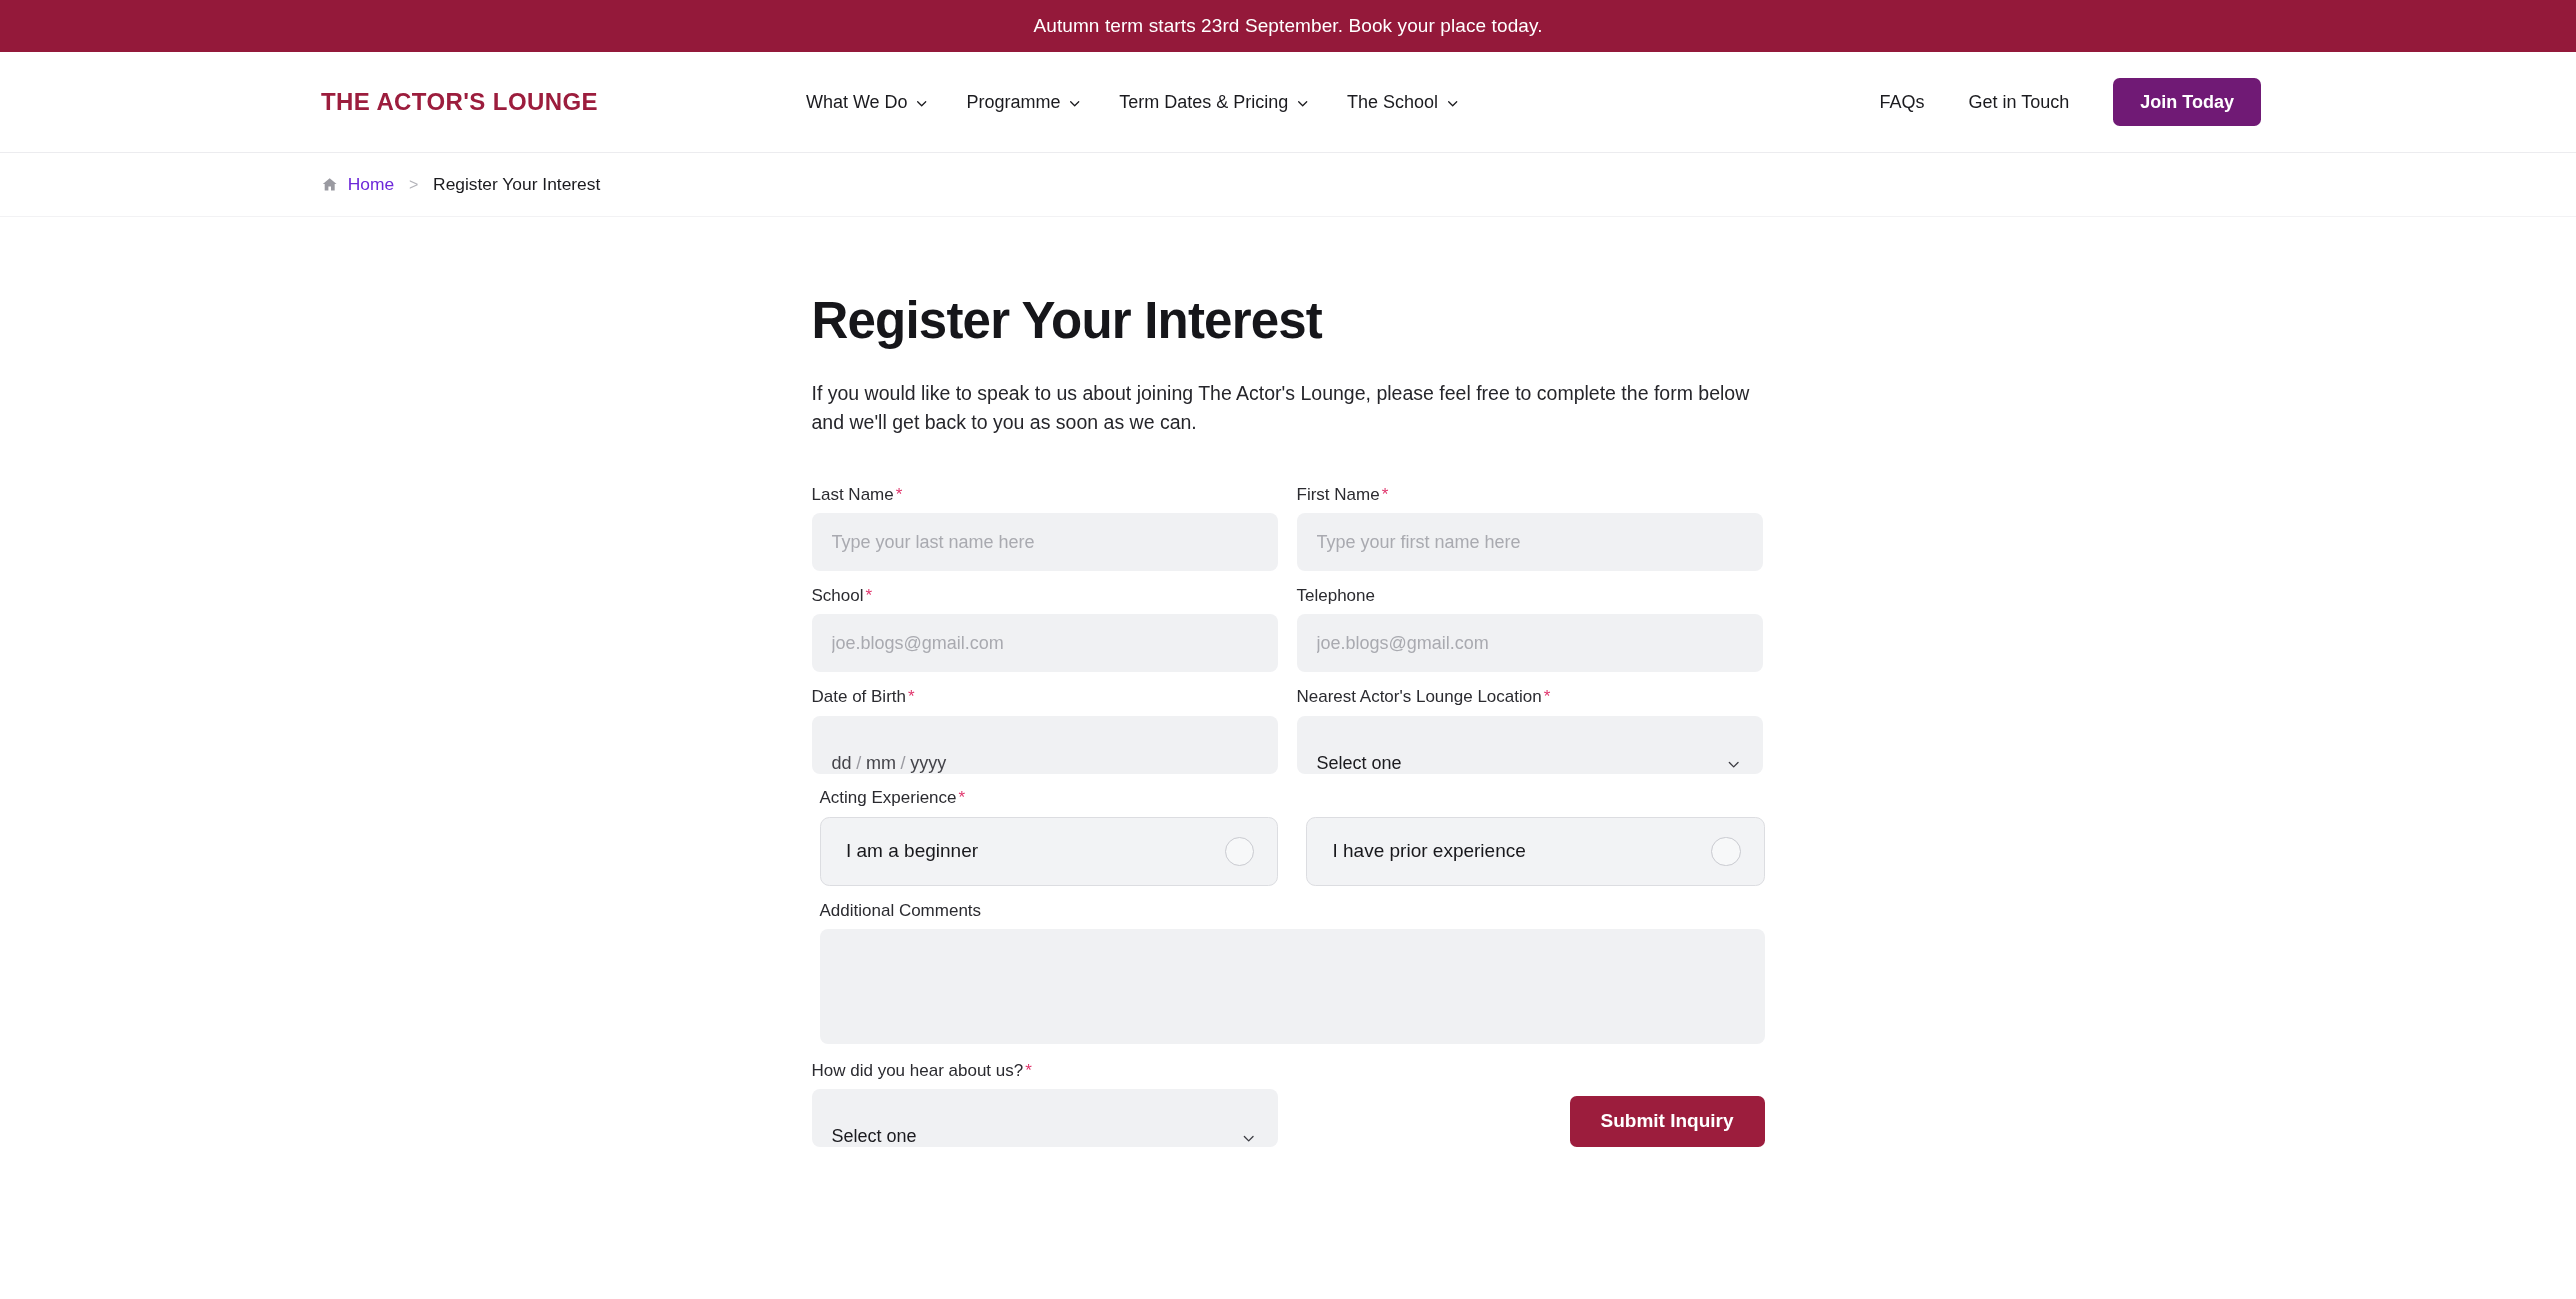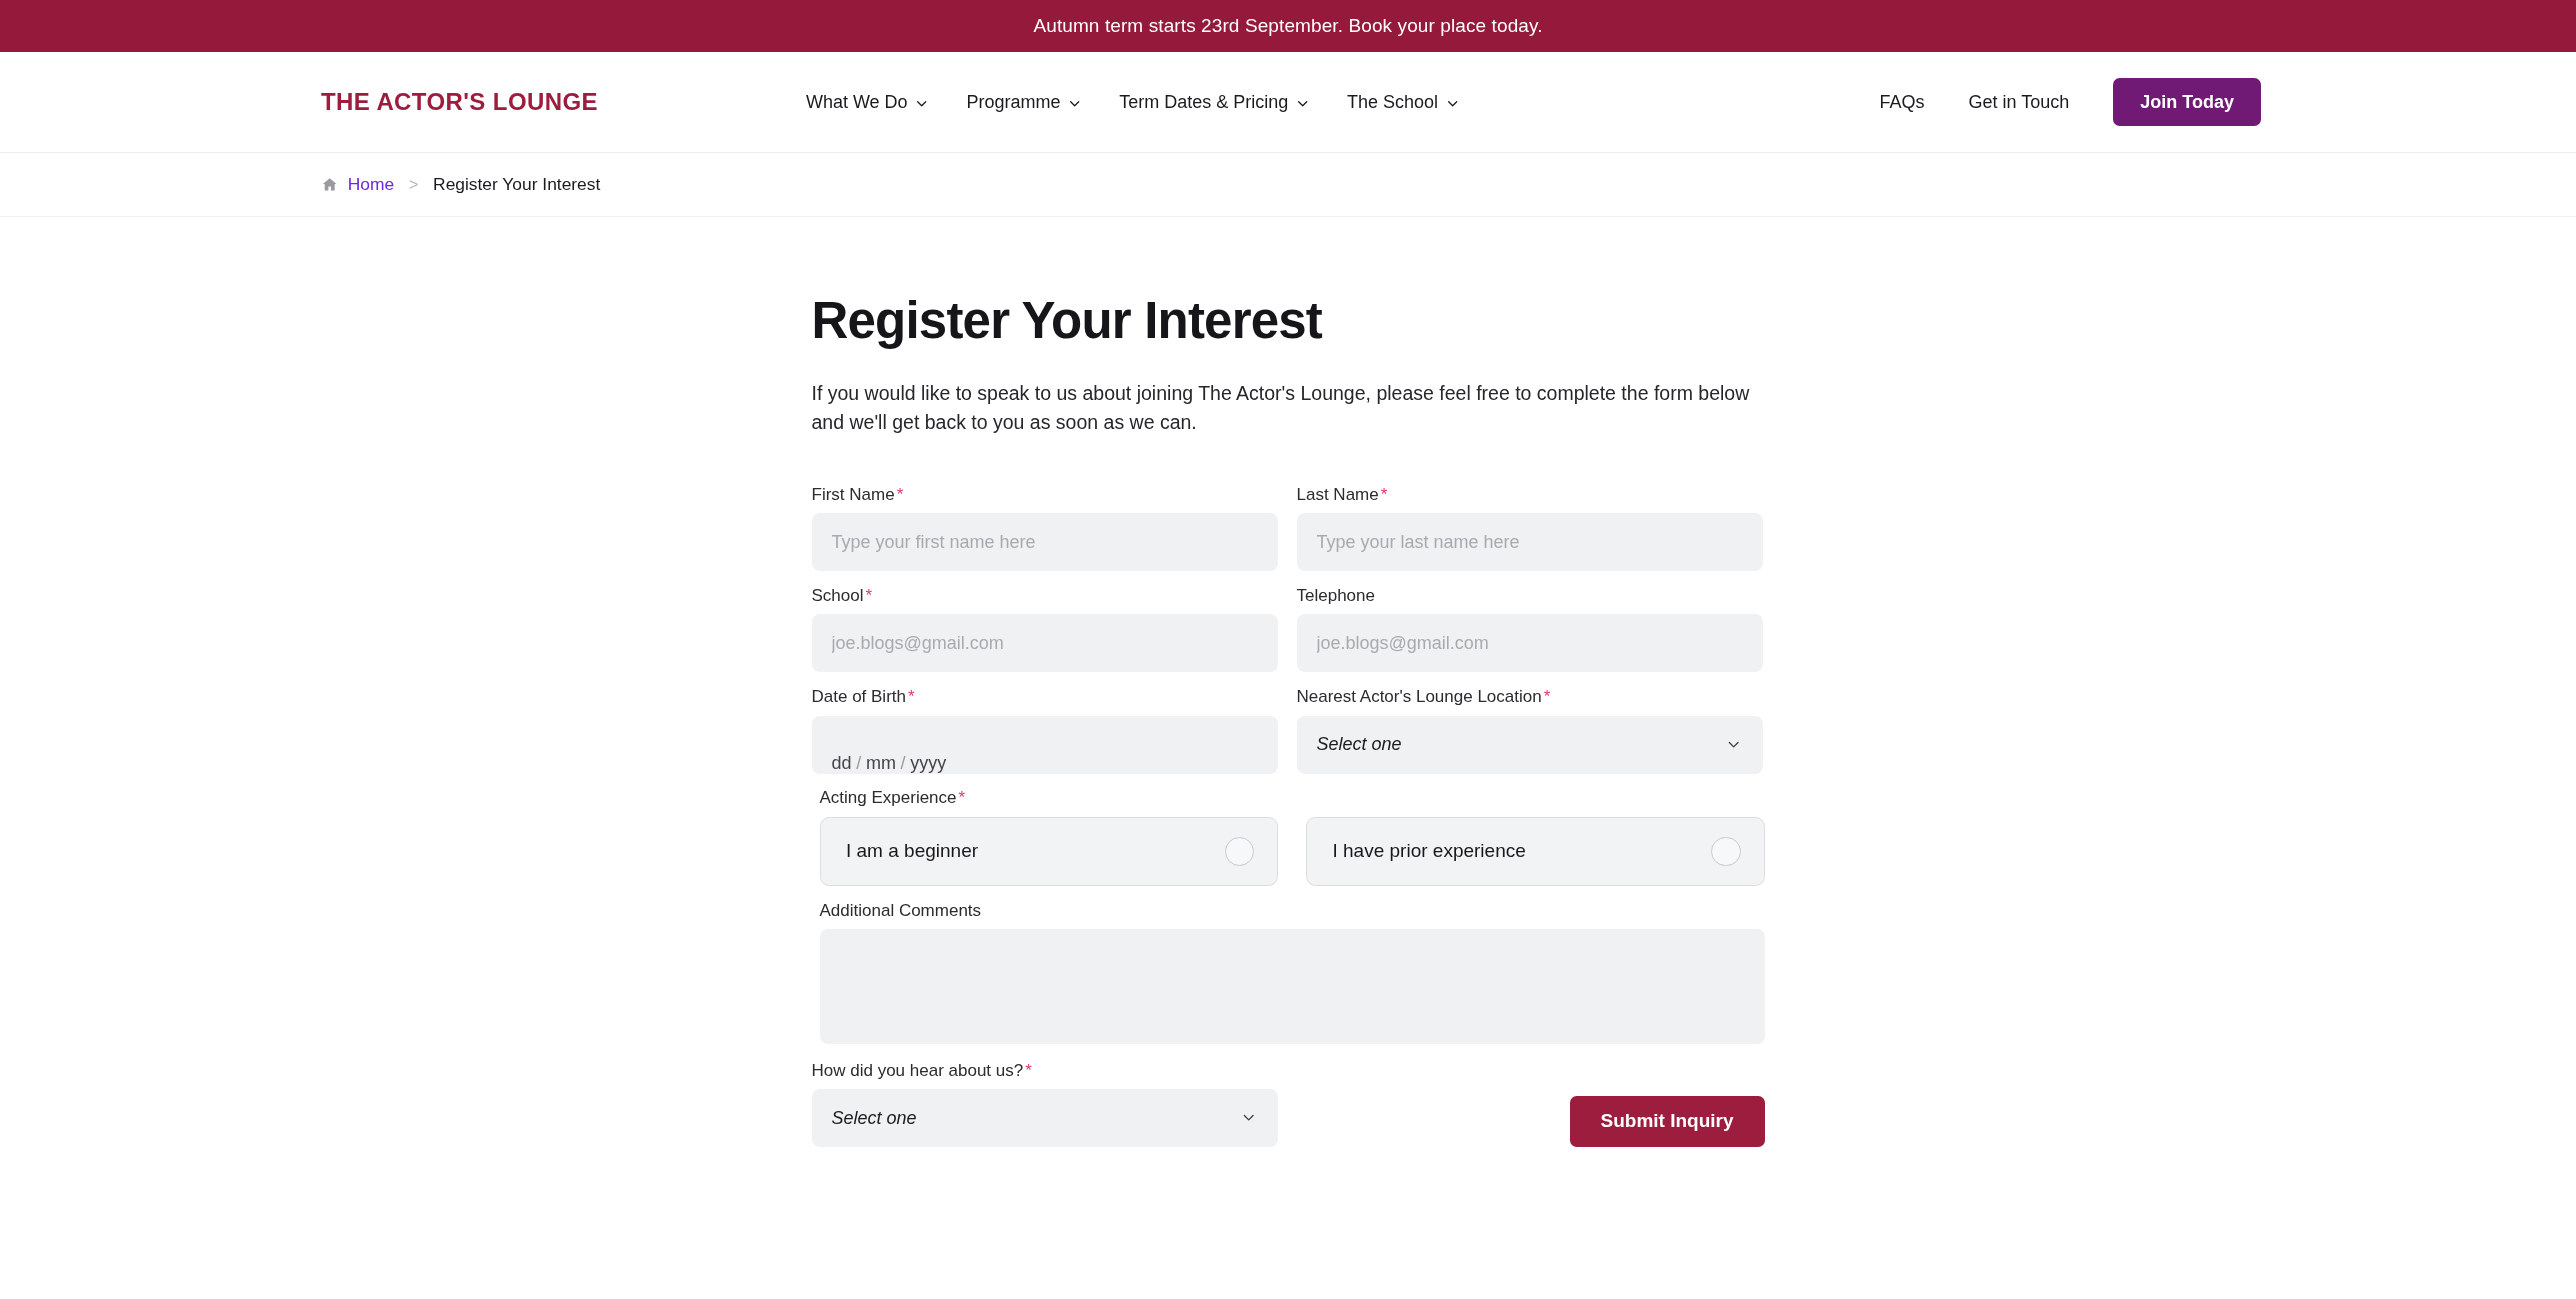--- a/index.html
+++ b/index.html
@@ -181,31 +181,30 @@
     padding: 0 20px;
     font-size: 18px;
     color: #44444a;
     cursor: text;
     gap: 1.3px;
   }
   .date-sep { color: #9a9aa1; margin: 0 3.4px; }
 
   .select-box {
     display: flex;
-    align-items: center;
+    align-items: flex-end;
     justify-content: space-between;
     width: 100%;
     height: 58px;
     background: #F0F1F3;
     border-radius: 8px;
     padding: 0 20px;
     font-size: 18px;
     color: #1b1b1f;
     cursor: pointer;
-    font-style: italic;
   }
   .select-chev { width: 17.4px; height: 17.4px; display: block; }
 
   
   .radio-row { display: flex; gap: 28px; margin-top: 2.7px; }
   .radio-card {
     width: 464px;
     height: 69px;
     background: #F2F3F5;
     border: 1.3px solid #dcdde1;
@@ -338,29 +337,29 @@
 
     <h1 class="page-title">Register Your Interest</h1>
 
     <p class="intro-text">If you would like to speak to us about joining The Actor's Lounge, please feel free to complete the form below and we'll get back to you as soon as we can.</p>
 
     <div class="form-grid">
 
       <div class="row">
         <div class="field">
           <label class="field-label">
+            <span>Last Name</span><span class="req">*</span>
+          </label>
+          <input class="text-input" type="text" placeholder="Type your last name here" style="">
+        </div>
+        <div class="field">
+          <label class="field-label">
             <span>First Name</span><span class="req">*</span>
           </label>
           <input class="text-input" type="text" placeholder="Type your first name here" style="">
-        </div>
-        <div class="field">
-          <label class="field-label">
-            <span>Last Name</span><span class="req">*</span>
-          </label>
-          <input class="text-input" type="text" placeholder="Type your last name here" style="">
         </div>
       </div>
 
       <div class="row">
         <div class="field">
           <label class="field-label">
             <span>School</span><span class="req">*</span>
           </label>
           <input class="text-input" type="text" placeholder="joe.blogs@gmail.com" style="">
         </div>

